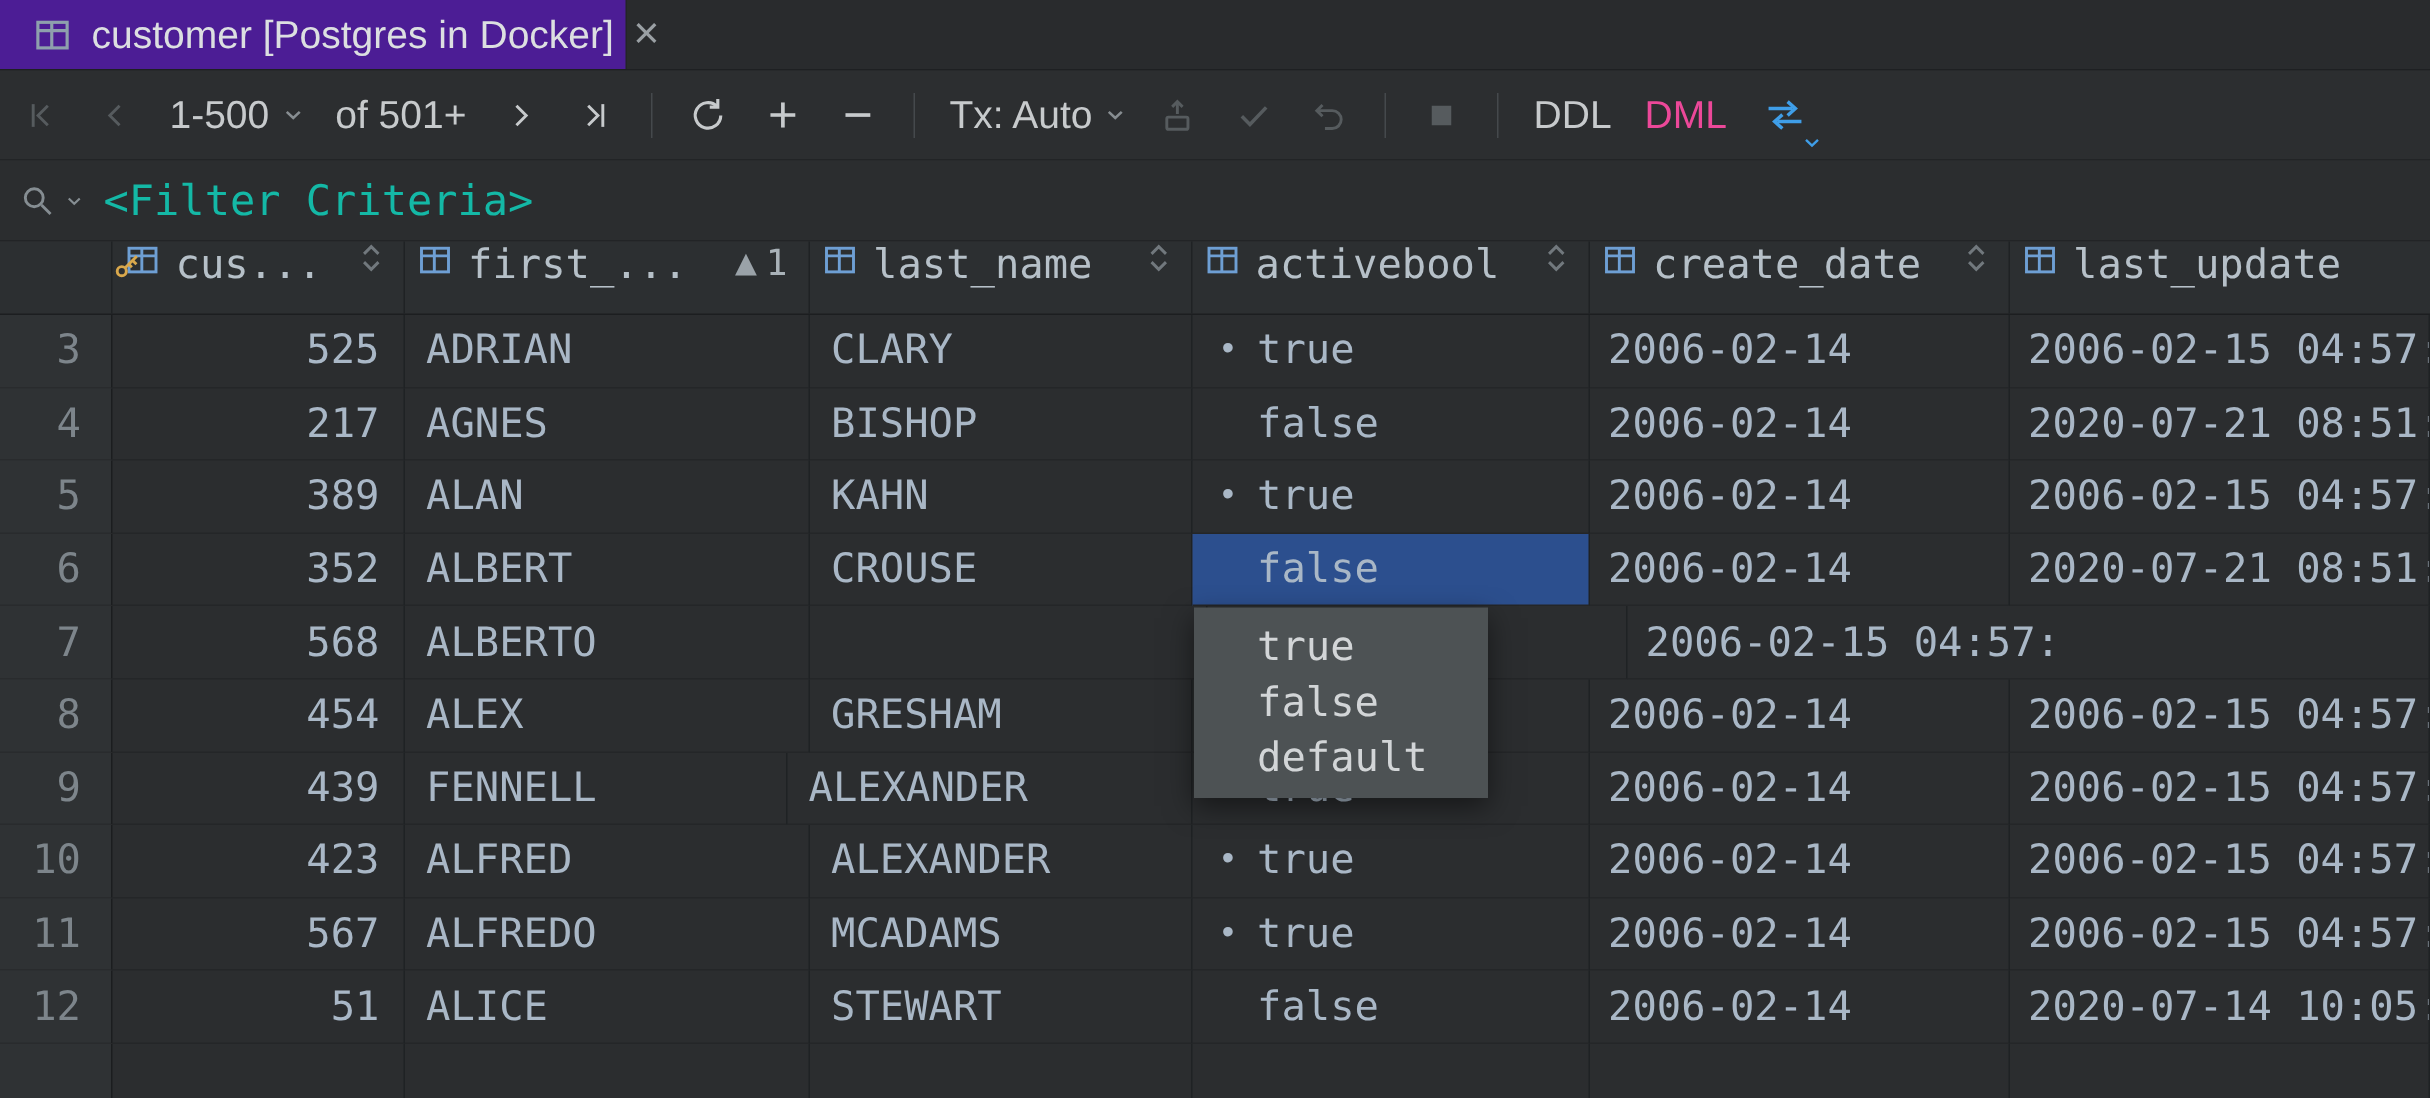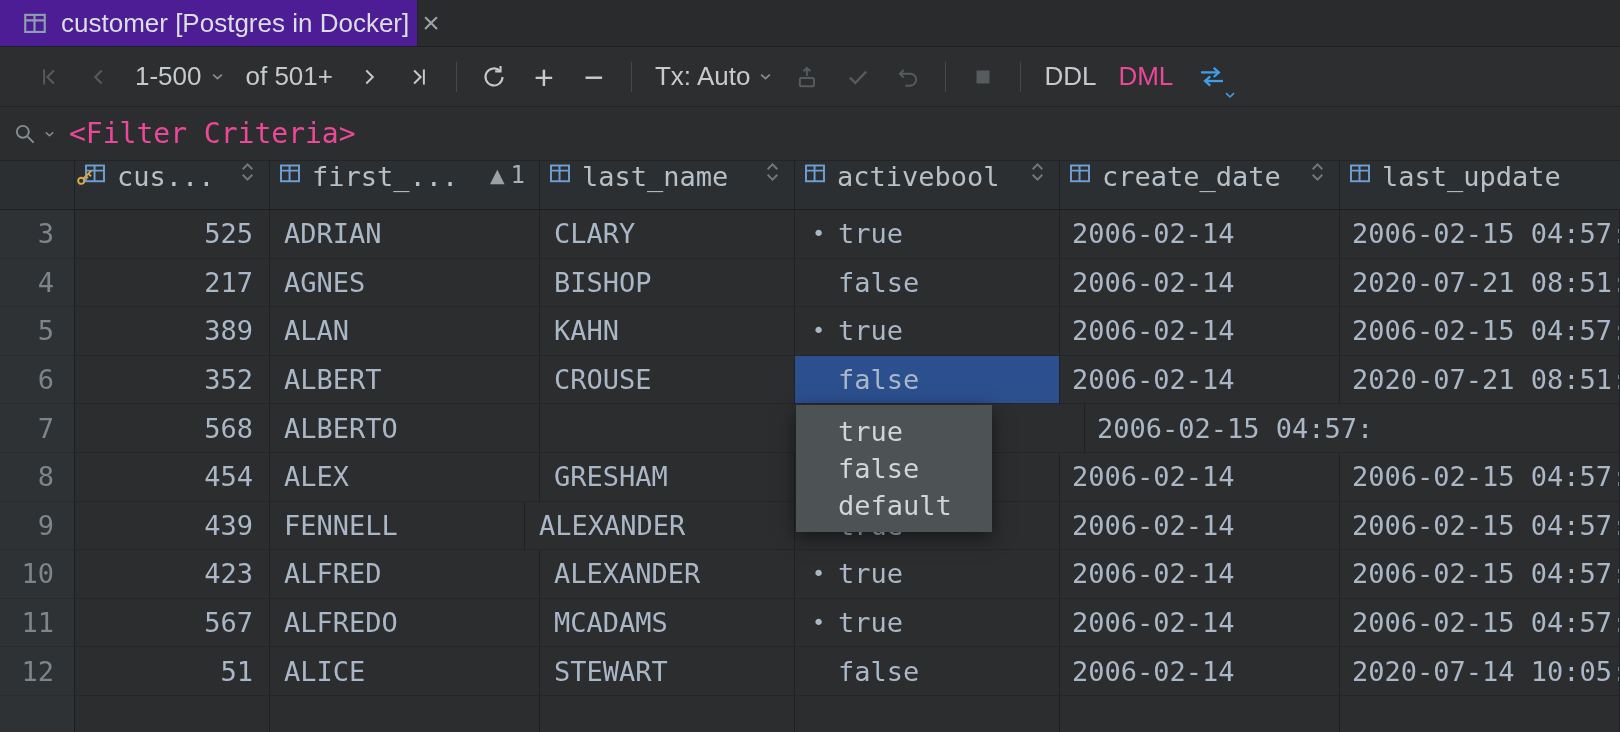--- a/index.html
+++ b/index.html
@@ -7,33 +7,33 @@
   body{background:#2b2d2f;font-family:"Liberation Sans","DejaVu Sans",sans-serif;position:relative;overflow:hidden}
   .mono{font-family:"DejaVu Sans Mono",monospace}
 
   
   .tabbar{height:47px;background:#292b2d;display:flex;border-bottom:1px solid #1e2022}
   .tab{width:418px;background:#4c1d95;display:flex;align-items:center;gap:13px;padding:0 14px 0 22px;border-right:1px solid #232527}
   .tab-title{color:#dcdfe1;font-size:26px;white-space:nowrap}
   .tab-close{color:#9aa0a4;font-size:30px;line-height:1;margin-left:auto;cursor:default}
 
   
-  .toolbar{height:60px;background:#2c2e30;display:flex;align-items:center;padding:0 26px;gap:4px;border-bottom:1px solid #222426}
+  .toolbar{height:60px;background:#2c2e30;display:flex;align-items:center;padding:0 4px;gap:4px;border-bottom:1px solid #222426}
   .tbi{width:46px;height:44px;display:flex;align-items:center;justify-content:center;color:#c7cacc;flex:none}
   .tbi.disabled{color:#565b5e}
   .tb-sep{width:1px;height:30px;background:#45494c;margin:0 10px;flex:none}
   .tb-text{color:#c7cacc;font-size:26px;display:flex;align-items:center;gap:9px;padding:0 9px;white-space:nowrap}
   .tb-text.disabled{color:#ec4899}
   .glyph{font-size:34px;line-height:1;font-weight:400}
   .compare-wrap{position:relative;width:52px;height:44px;display:flex;align-items:center;justify-content:center}
   .compare-chev{position:absolute;right:2px;bottom:0}
 
   
   .filterbar{height:54px;background:#2b2d2f;display:flex;align-items:center;gap:6px;padding:0 12px;border-bottom:1px solid #222426}
-  .filter-text{color:#ec4899;font-size:28px;margin-left:8px}
+  .filter-text{color:#14b8a6;font-size:28px;margin-left:8px}
 
   
   .w-gutter{width:75px;flex:none}
   .w-id{width:195px;flex:none}
   .w-first{width:270px;flex:none}
   .w-last{width:255px;flex:none}
   .w-active{width:265px;flex:none}
   .w-create{width:280px;flex:none}
   .w-update{flex:1;min-width:0}
 

